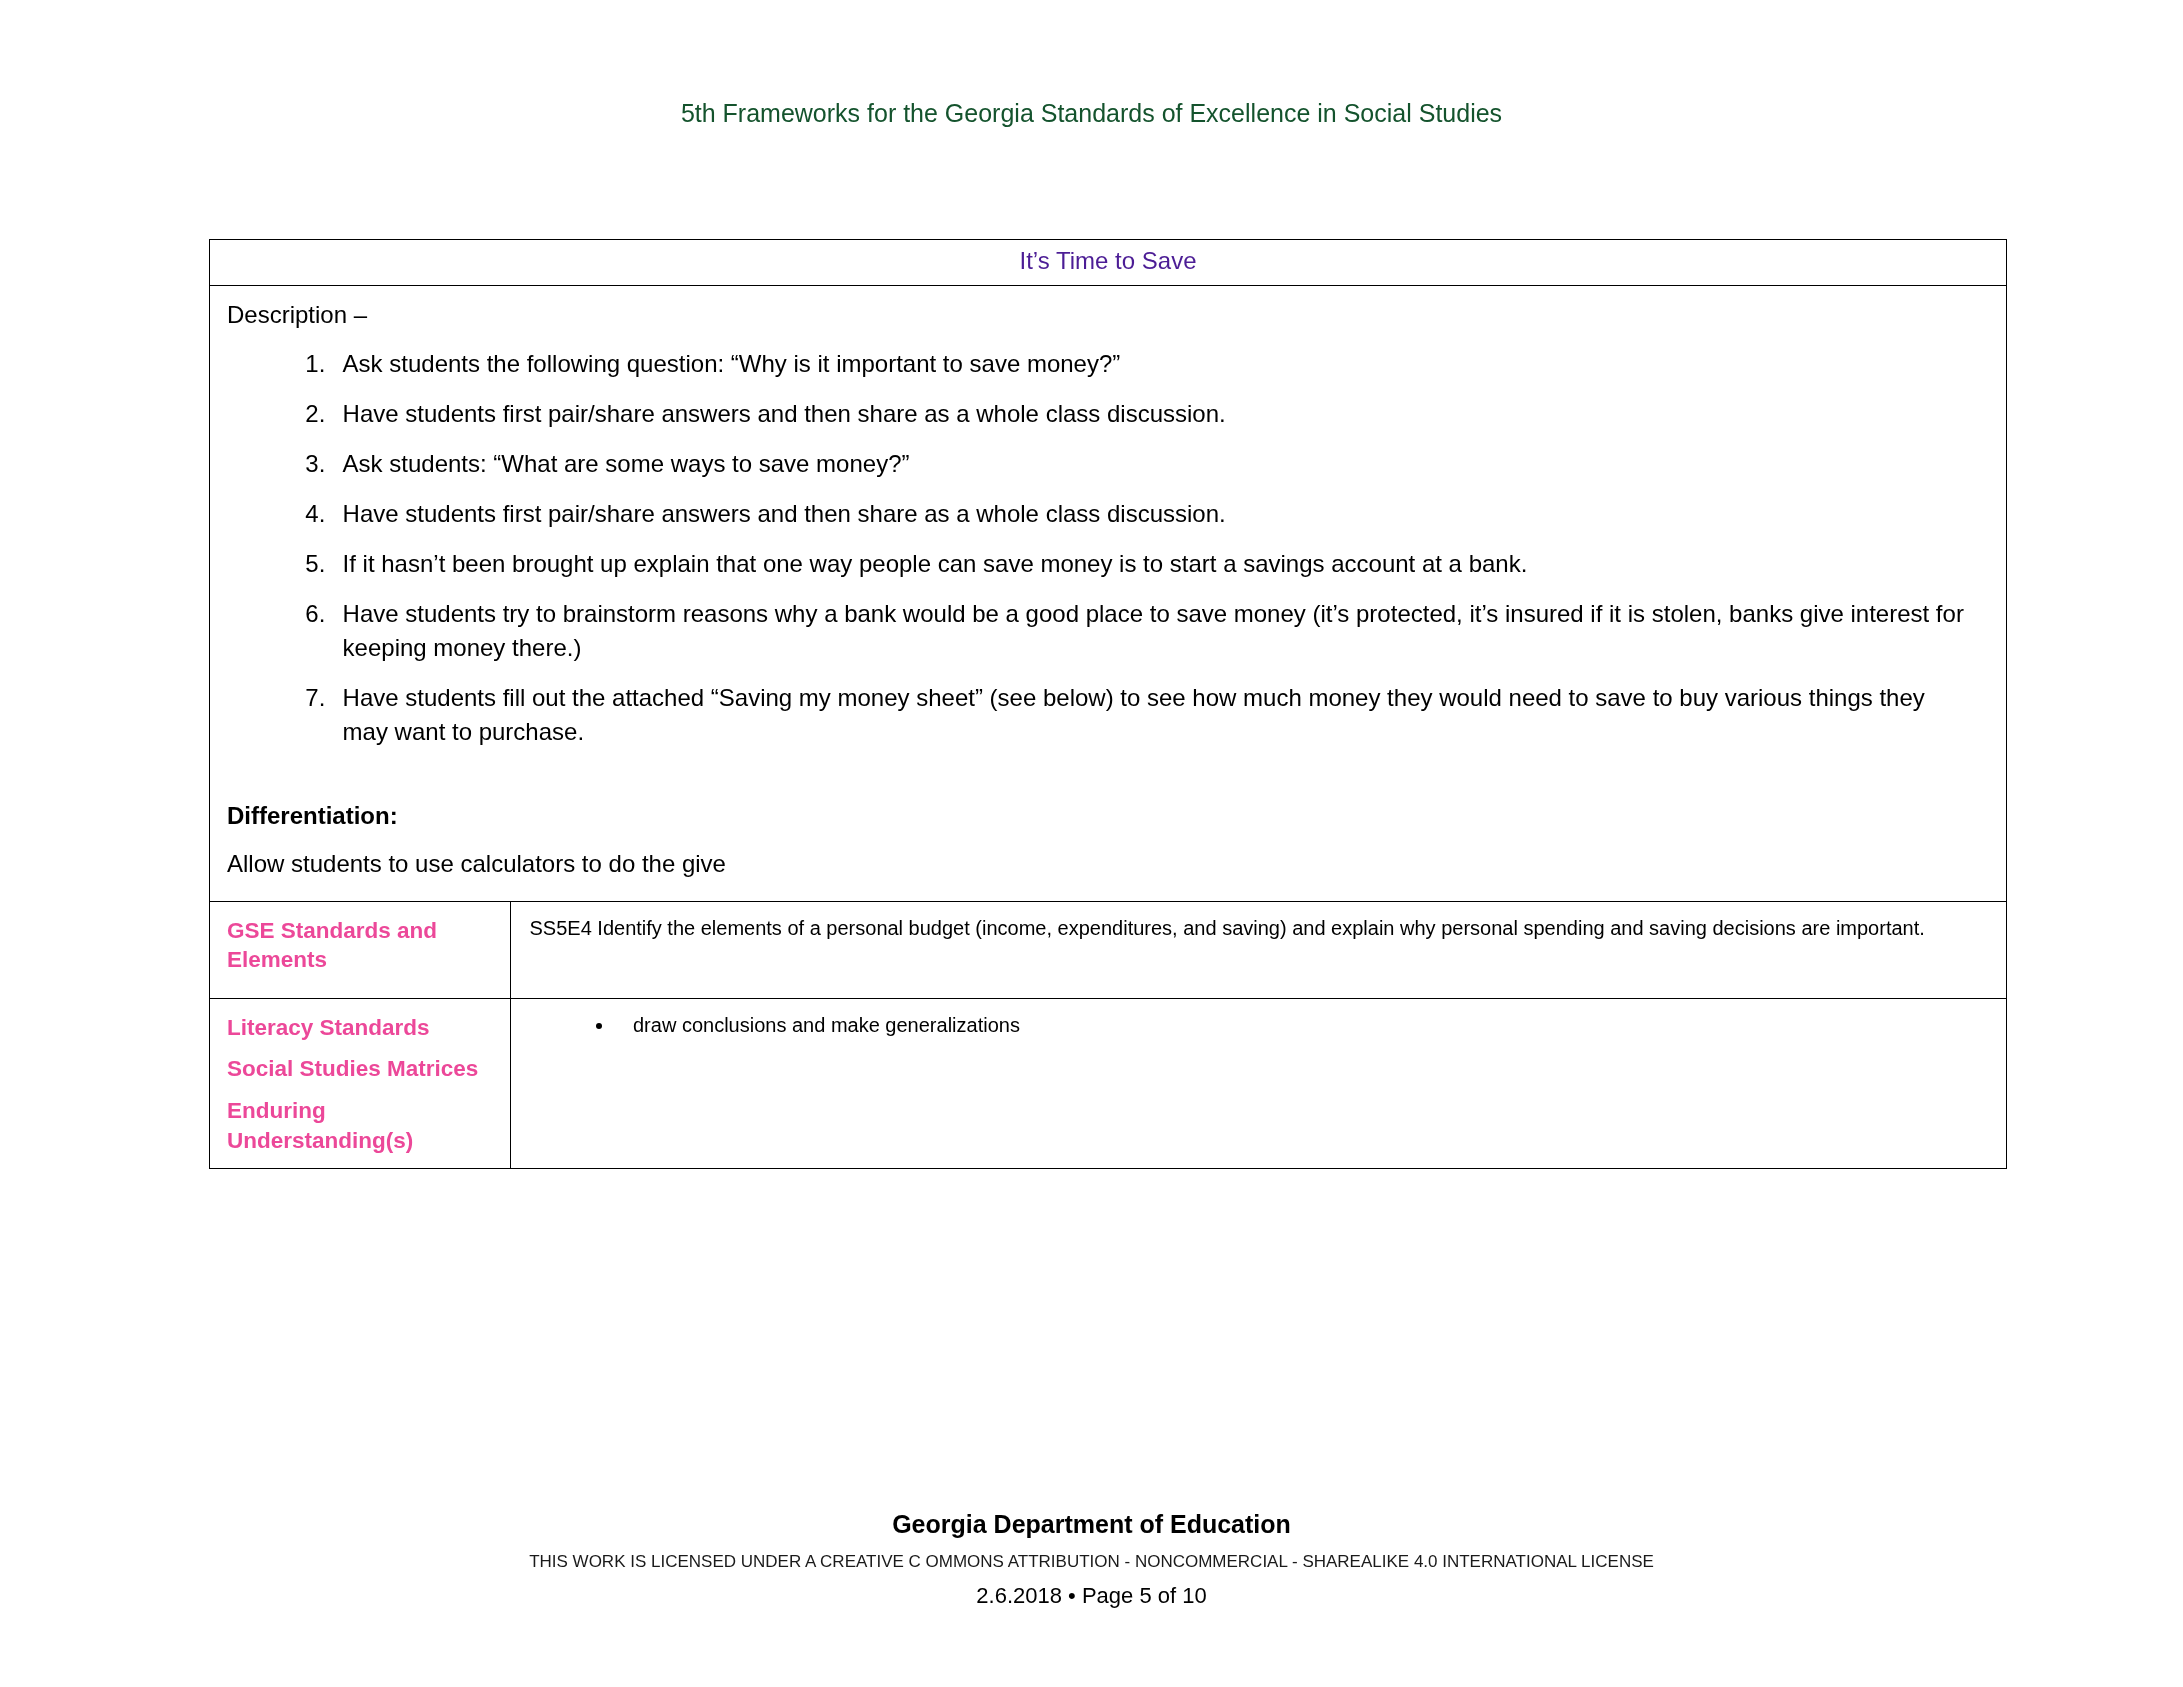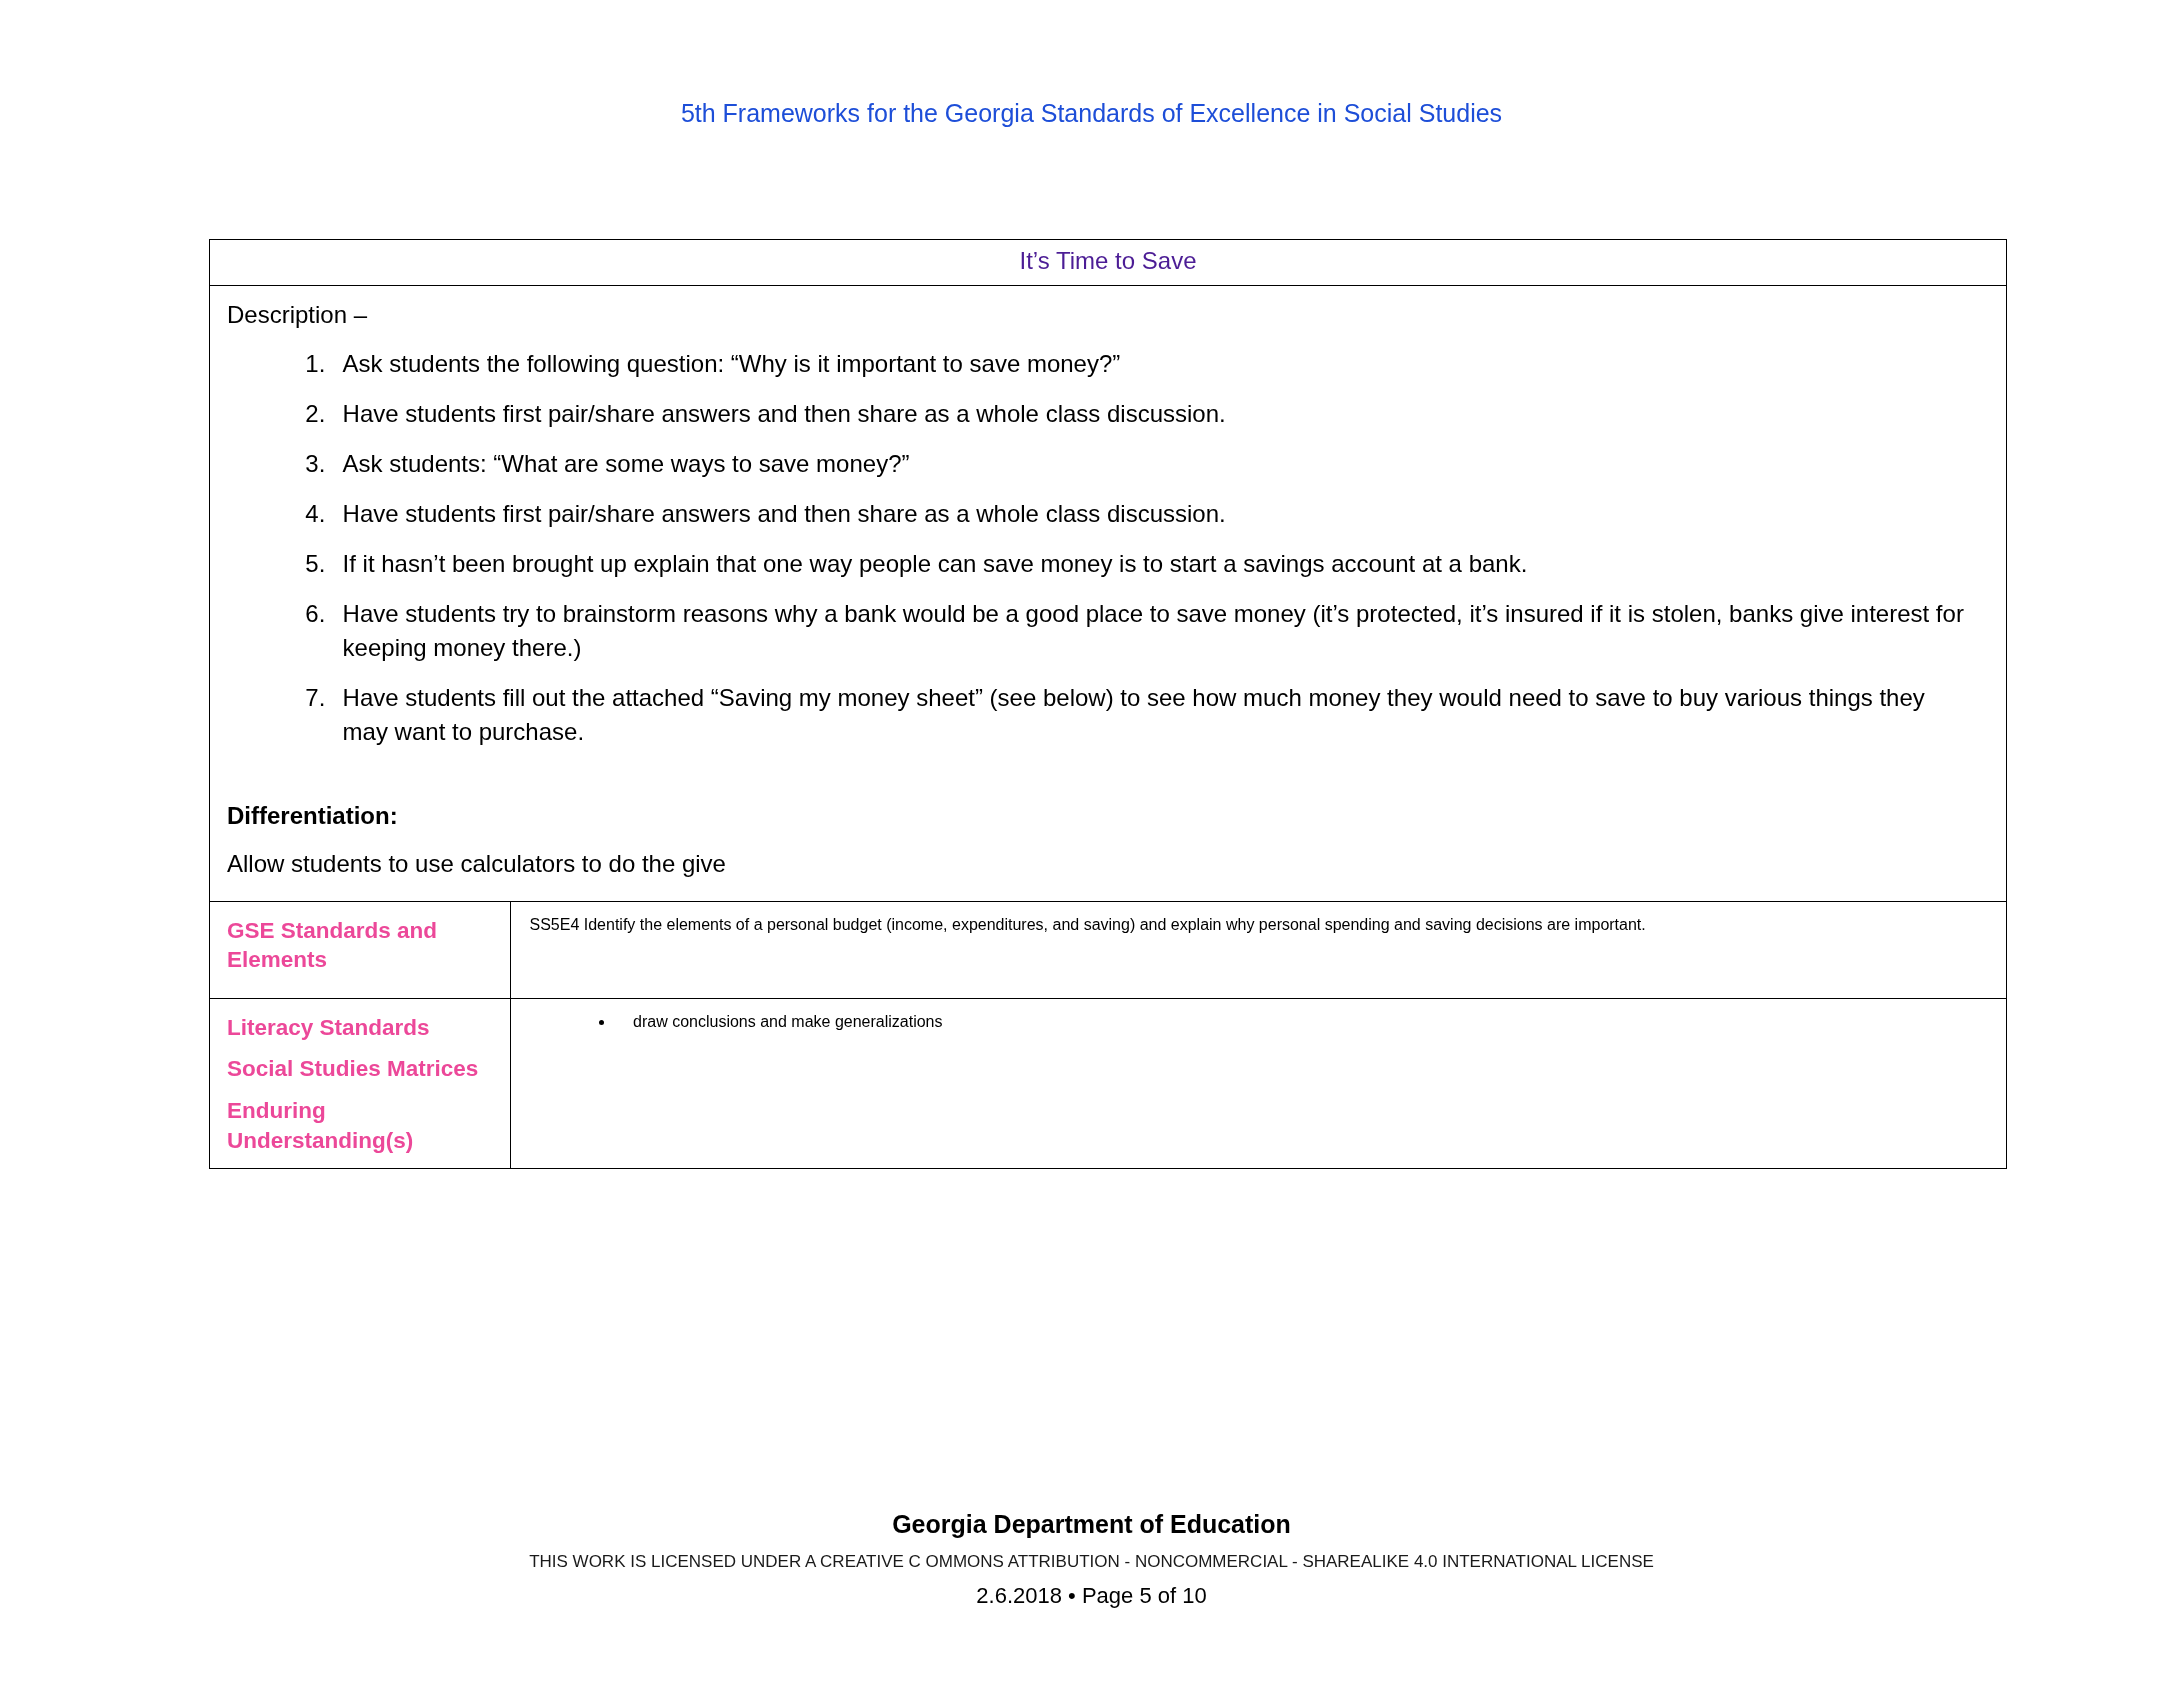--- a/index.html
+++ b/index.html
@@ -12,21 +12,21 @@
     color: #000000;
     overflow: hidden;
   }
   .page-header {
     position: absolute;
     top: 99px;
     left: 0;
     width: 100%;
     text-align: center;
     font-size: 25px;
-    color: #1d4ed8;
+    color: #14532d;
   }
   .doc-table {
     position: absolute;
     left: 209px;
     top: 239px;
     width: 1798px;
     border: 1.3px solid #000000;
     background: #ffffff;
   }
   .title-row {
@@ -74,21 +74,21 @@
     color: #ec4899;
     font-weight: bold;
     font-size: 22.5px;
     line-height: 1.32;
   }
   .std-label .label-line { margin-bottom: 12px; }
   .std-label .label-line:last-child { margin-bottom: 0; }
   .std-content {
     flex: 1 1 auto;
     padding: 12px 20px 13.2px 18.5px;
-    font-size: 16px;
+    font-size: 20px;
     line-height: 1.42;
   }
   .row-gse { min-height: 97px; }
   .row-literacy { min-height: 153px; }
   .row-literacy .std-content { display: flex; flex-direction: column; justify-content: flex-start; }
   .skills-heading { margin-top: 17px; margin-bottom: 26.5px; }
   .skills-list {
     list-style: disc;
     padding-left: 85px;
   }

